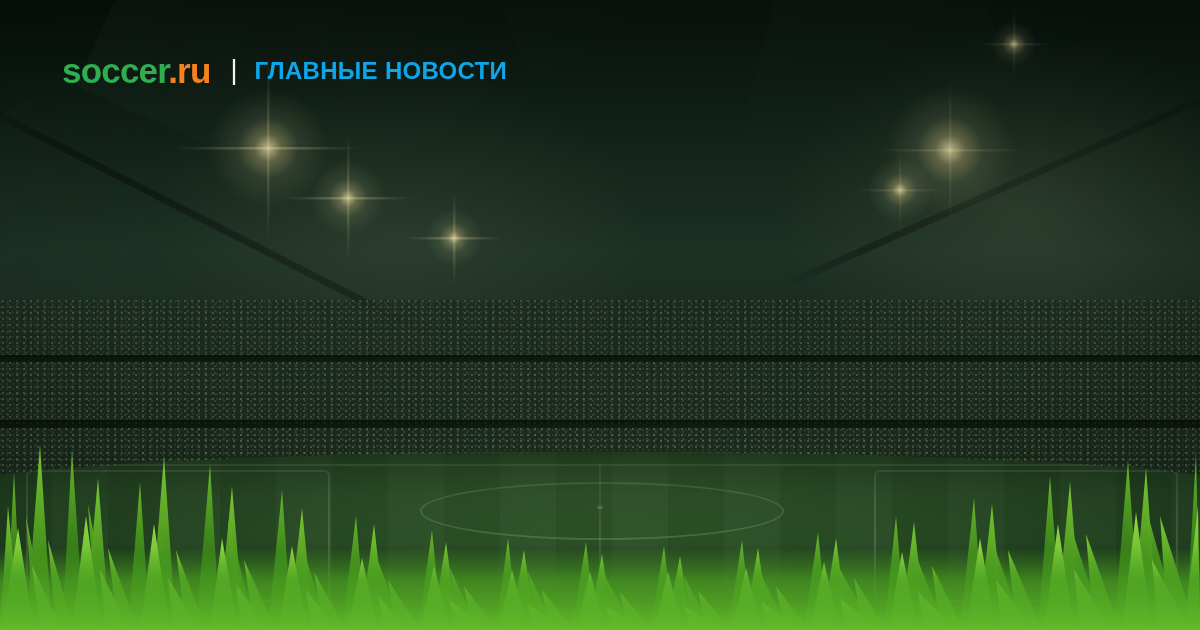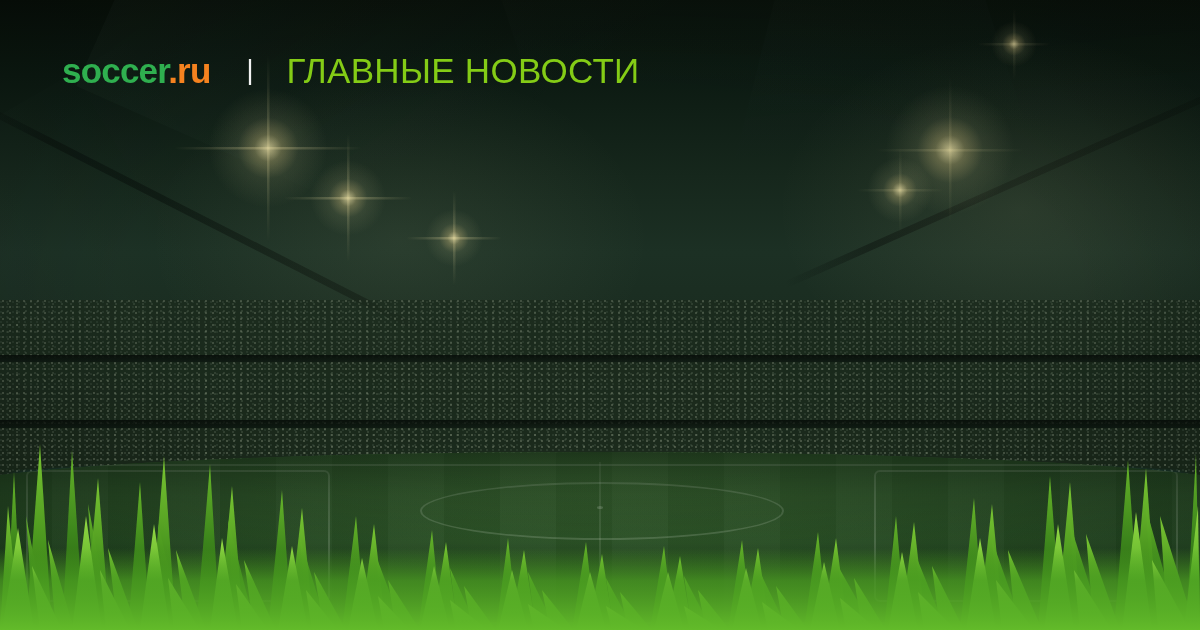--- a/index.html
+++ b/index.html
@@ -310,21 +310,21 @@
   }
   .grass svg { display: block; width: 100%; height: 100%; }
 
   
   .header {
     position: absolute;
     left: 62px;
     top: 53px;
     display: flex;
     align-items: center;
-    gap: 16px;
+    gap: 0;
     z-index: 6;
   }
   .logo {
     font-size: 35px;
     font-weight: 700;
     letter-spacing: -0.8px;
     line-height: 1;
     white-space: nowrap;
   }
   .logo .part-soccer { color: #2faf4f; }
@@ -332,23 +332,23 @@
 
   .header-sep {
     color: #ffffff;
     font-size: 27px;
     font-weight: 400;
     line-height: 1;
     margin: 0 17px 0 20px;
     opacity: 0.95;
   }
   .header-label {
-    color: #84cc16;
-    font-size: 35px;
-    font-weight: 400;
+    color: #0ea5e9;
+    font-size: 24px;
+    font-weight: 700;
     letter-spacing: 0.3px;
     line-height: 1;
     white-space: nowrap;
   }
 
   
   .headline {
     position: absolute;
     left: 62px;
     top: 218px;

